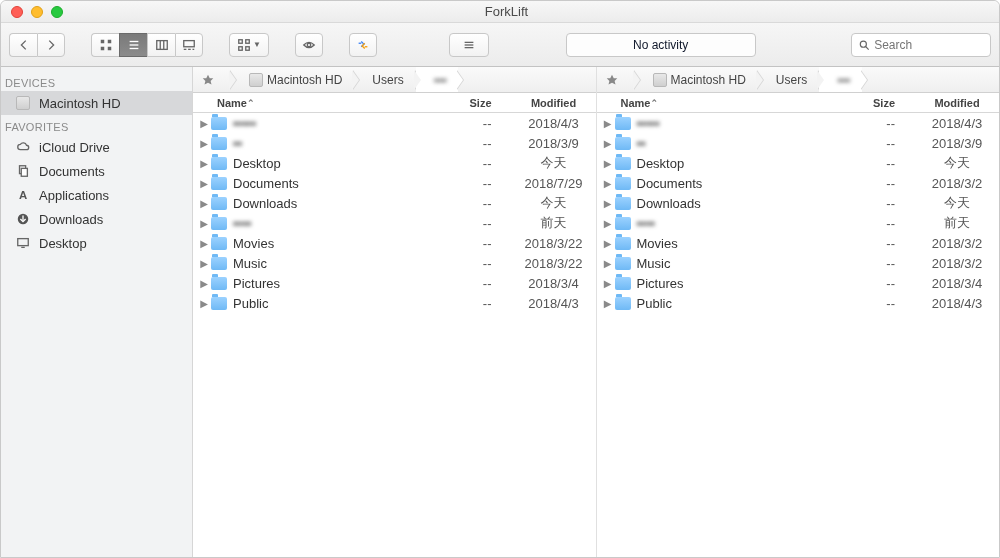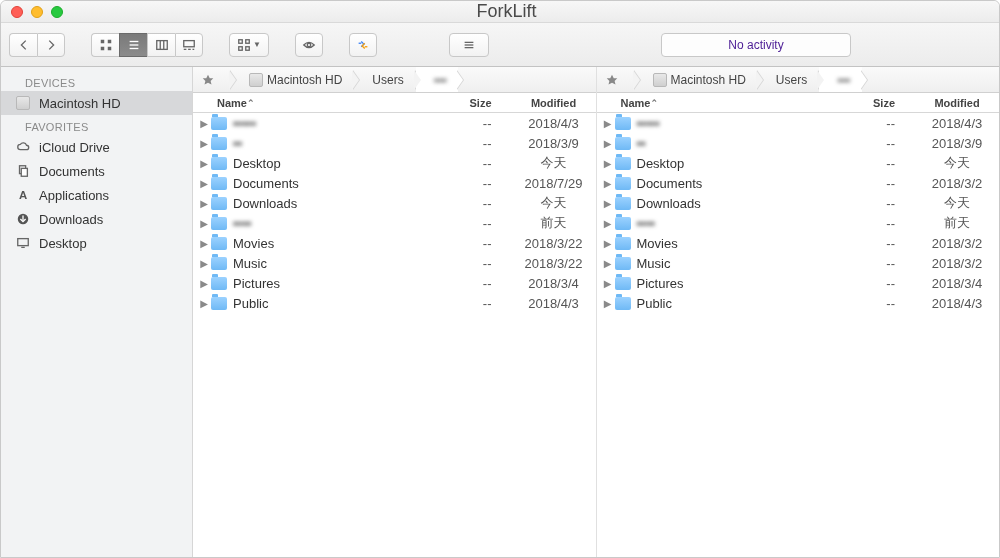--- a/index.html
+++ b/index.html
@@ -31,21 +31,21 @@
     position: relative;
     border-radius: 6px 6px 0 0;
   }
   .traffic { display: flex; gap: 8px; padding-left: 10px; }
   .tl { width: 12px; height: 12px; border-radius: 50%; }
   .tl.red { background:#ff5f57; border:1px solid #e24238;}
   .tl.yel { background:#ffbd2e; border:1px solid #e1a117;}
   .tl.grn { background:#28c940; border:1px solid #1cad2c;}
   .title {
     position: absolute; left: 13px; right: 0; text-align: center;
-    font-size: 18px; color: #4a4a4a; pointer-events: none;
+    font-size: 13px; color: #4a4a4a; pointer-events: none;
   }
   .toolbar {
     height: 44px;
     background: linear-gradient(#f6f6f6, #ececec);
     border-bottom: 1px solid #c3c3c3;
     display: flex;
     align-items: center;
     padding: 0 8px;
     gap: 6px;
   }
@@ -66,41 +66,41 @@
   .btn-group .btn:last-child { border-radius: 0 4px 4px 0; border-right-width:1px;}
   .btn.active { background: linear-gradient(#7a7a7a,#8b8b8b); color:#fff; border-color:#6a6a6a;}
   .spacer { width: 14px; }
   .activity {
     flex: 0 0 190px;
     height: 24px;
     border: 1px solid #c8c8c8;
     border-radius: 4px;
     background: #fdfdfd;
     display:flex; align-items:center; justify-content:center;
-    font-size: 12px; color:#4c1d95;
+    font-size: 12px; color:#0f172a;
     margin: 0 auto;
   }
   .searchbox {
     margin-left: auto;
     height: 24px; width: 140px;
     border: 1px solid #c8c8c8; border-radius: 4px;
     background:#fff;
     display:flex; align-items:center; gap:4px;
     padding: 0 6px; color:#999; font-size:12px;
   }
   .searchbox input { border:none; outline:none; width:100%; font-size:12px; background:transparent;}
   .body { display:flex; flex:1; overflow:hidden; }
   .sidebar {
     width: 192px;
     background: #f2f3f4;
     border-right: 1px solid #d6d6d6;
     padding-top: 4px;
     flex-shrink: 0;
   }
-  .sb-head { font-size:11px; color:#8a8a8a; padding: 6px 24px 2px; letter-spacing: .3px;}
+  .sb-head { font-size:11px; color:#8a8a8a; padding: 6px 4px 2px; letter-spacing: .3px;}
   .sb-item {
     display:flex; align-items:center; gap:8px;
     padding: 4px 10px 4px 14px; height: 24px;
     font-size: 13px; color:#333; cursor:pointer;
   }
   .sb-item.active { background:#d7d8da; }
   .sb-ico { width:16px; height:16px; display:flex; align-items:center; justify-content:center; color:#7a7a7a; flex-shrink:0;}
   .panes { display:flex; flex:1; overflow:hidden;}
   .pane { flex:1; display:flex; flex-direction:column; border-right:1px solid #e0e0e0; overflow:hidden;}
   .pane:last-child { border-right:none;}
@@ -265,20 +265,27 @@
           <line x1="3" y1="8" x2="13" y2="8"></line>
           <line x1="3" y1="11" x2="13" y2="11"></line>
         </svg>
     </div>
     <div style="flex:0 0 20px"></div>
 
     <div class="activity">
       <span>No activity</span>
     </div>
 
+    <div class="searchbox">
+      <svg class="ico-svg" viewBox="0 0 16 16">
+          <circle cx="7" cy="7" r="4"></circle>
+          <line x1="10" y1="10" x2="14" y2="14"></line>
+        </svg>
+      <input placeholder="Search" style="">
+    </div>
   </div>
 
   <div class="body">
 
     <div class="sidebar" id="sidebar">
         <div class="sb-head">DEVICES</div>
         <div class="sb-item active">
           <span class="sb-ico">
             <span class="hd-ico"></span>
           </span>

